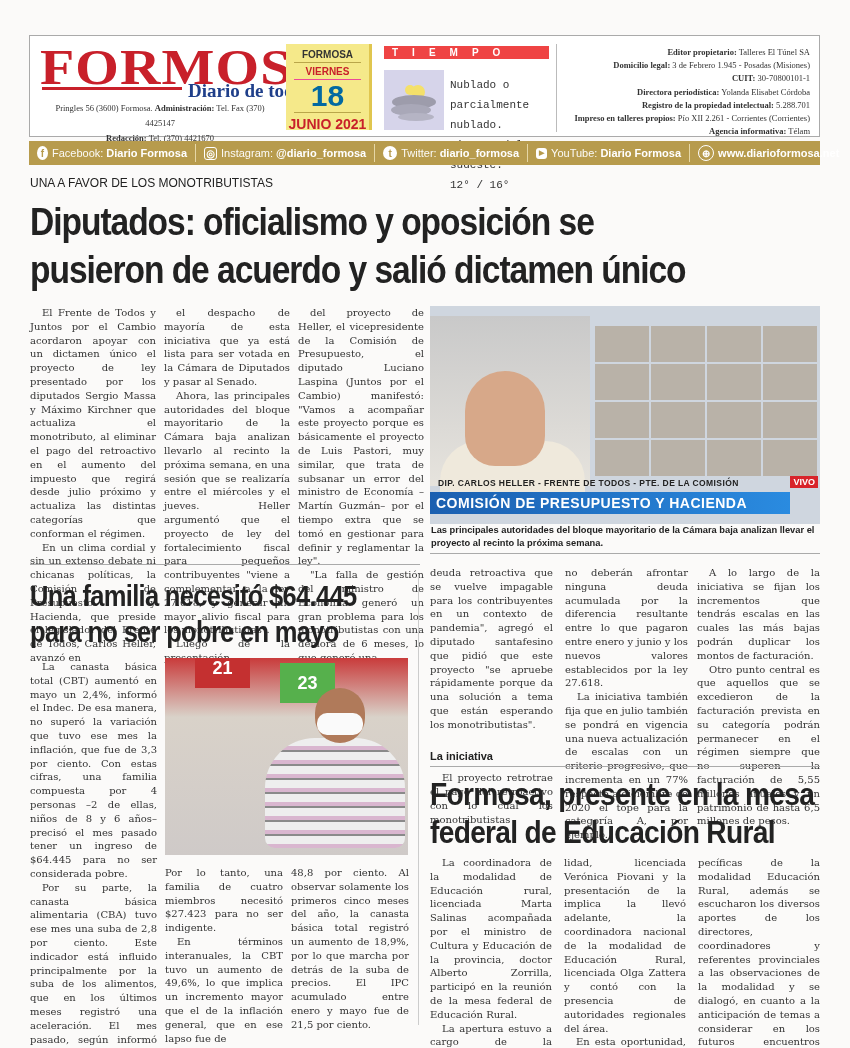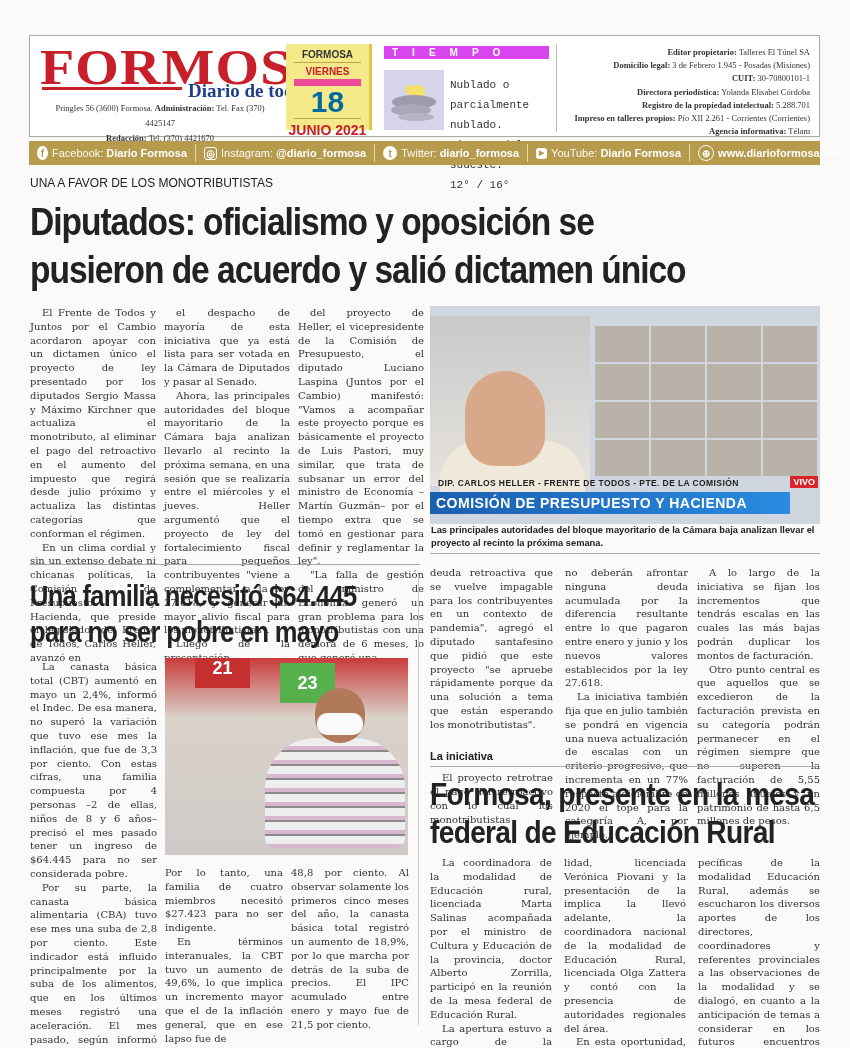--- a/index.html
+++ b/index.html
@@ -7,24 +7,24 @@
   .abs{position:absolute;}
   
   .masthead{left:29px;top:35px;width:791px;height:102px;border:1px solid #aaa;background:#fff;box-sizing:border-box;}
   .logo{left:40px;top:42px;font-family:"Liberation Serif",serif;font-weight:bold;color:#c8202a;font-size:50px;letter-spacing:1px;line-height:50px;transform:scaleX(1.12);transform-origin:left top;}
   .logo-bar{left:42px;top:87px;width:140px;height:3px;background:#c8202a;}
   .tagline{left:188px;top:80px;font-family:"Liberation Serif",serif;font-weight:bold;color:#1f3f8a;font-size:19px;}
   .addr{left:40px;top:101px;width:240px;font-family:"Liberation Serif",serif;font-size:8.5px;line-height:15px;text-align:center;color:#333;}
   .addr b{font-weight:bold;}
   .datebox{left:286px;top:44px;width:86px;height:86px;background:#f5e98a;border-right:3px solid #e0c64f;box-sizing:border-box;text-align:center;font-family:"Liberation Sans",sans-serif;}
   .datebox .city{font-weight:bold;font-size:10px;color:#333;margin-top:5px;padding-bottom:2px;border-bottom:1px solid #b9a64a;margin-left:8px;margin-right:8px;}
-  .datebox .day{font-weight:bold;font-size:10px;color:#c8202a;margin-top:3px;padding-bottom:2px;border-bottom:7px solid #ec4899;margin-left:8px;margin-right:8px;}
+  .datebox .day{font-weight:bold;font-size:10px;color:#c8202a;margin-top:3px;padding-bottom:2px;border-bottom:1px solid #ec4899;margin-left:8px;margin-right:8px;}
   .datebox .num{font-weight:bold;font-size:30px;color:#0369a1;line-height:32px;border-bottom:1px solid #b9a64a;margin-left:8px;margin-right:8px;}
   .datebox .month{font-weight:bold;font-size:14px;color:#c8202a;margin-top:3px;}
-  .tiempo-bar{left:384px;top:46px;width:165px;height:13px;background:#d946ef;color:#fff;font-family:"Liberation Sans",sans-serif;font-weight:bold;font-size:10px;letter-spacing:14px;line-height:13px;padding-left:8px;box-sizing:border-box;white-space:nowrap;overflow:hidden;}
+  .tiempo-bar{left:384px;top:46px;width:165px;height:13px;background:#ef4444;color:#fff;font-family:"Liberation Sans",sans-serif;font-weight:bold;font-size:10px;letter-spacing:14px;line-height:13px;padding-left:8px;box-sizing:border-box;white-space:nowrap;overflow:hidden;}
   .weather-icon{left:384px;top:70px;width:60px;height:60px;background:#d6d4ea;}
   .weather-text{left:450px;top:75px;width:100px;text-align:left;font-family:Liberation Mono, monospace;font-size:11px;line-height:20px;color:#333;}
   .vsep{left:556px;top:44px;width:1px;height:88px;background:#bbb;}
   .credits{left:555px;top:46px;width:255px;text-align:right;font-family:"Liberation Serif",serif;font-size:8.5px;line-height:13.2px;color:#333;}
   .credits b{font-weight:bold;}
   
   .social{left:29px;top:141px;width:791px;height:24px;background:#b79b4d;display:flex;align-items:center;box-sizing:border-box;font-family:"Liberation Sans",sans-serif;font-size:11px;color:#fff;}
   .social .it{display:flex;align-items:center;padding:0 8px;height:18px;border-right:1px solid #e6d7a6;white-space:nowrap;}
   .social .it:last-child{border-right:none;}
   .social .ic{width:14px;height:14px;border-radius:50%;background:#fff;color:#b79b4d;font-size:10px;font-weight:bold;display:inline-flex;align-items:center;justify-content:center;margin-right:4px;}

